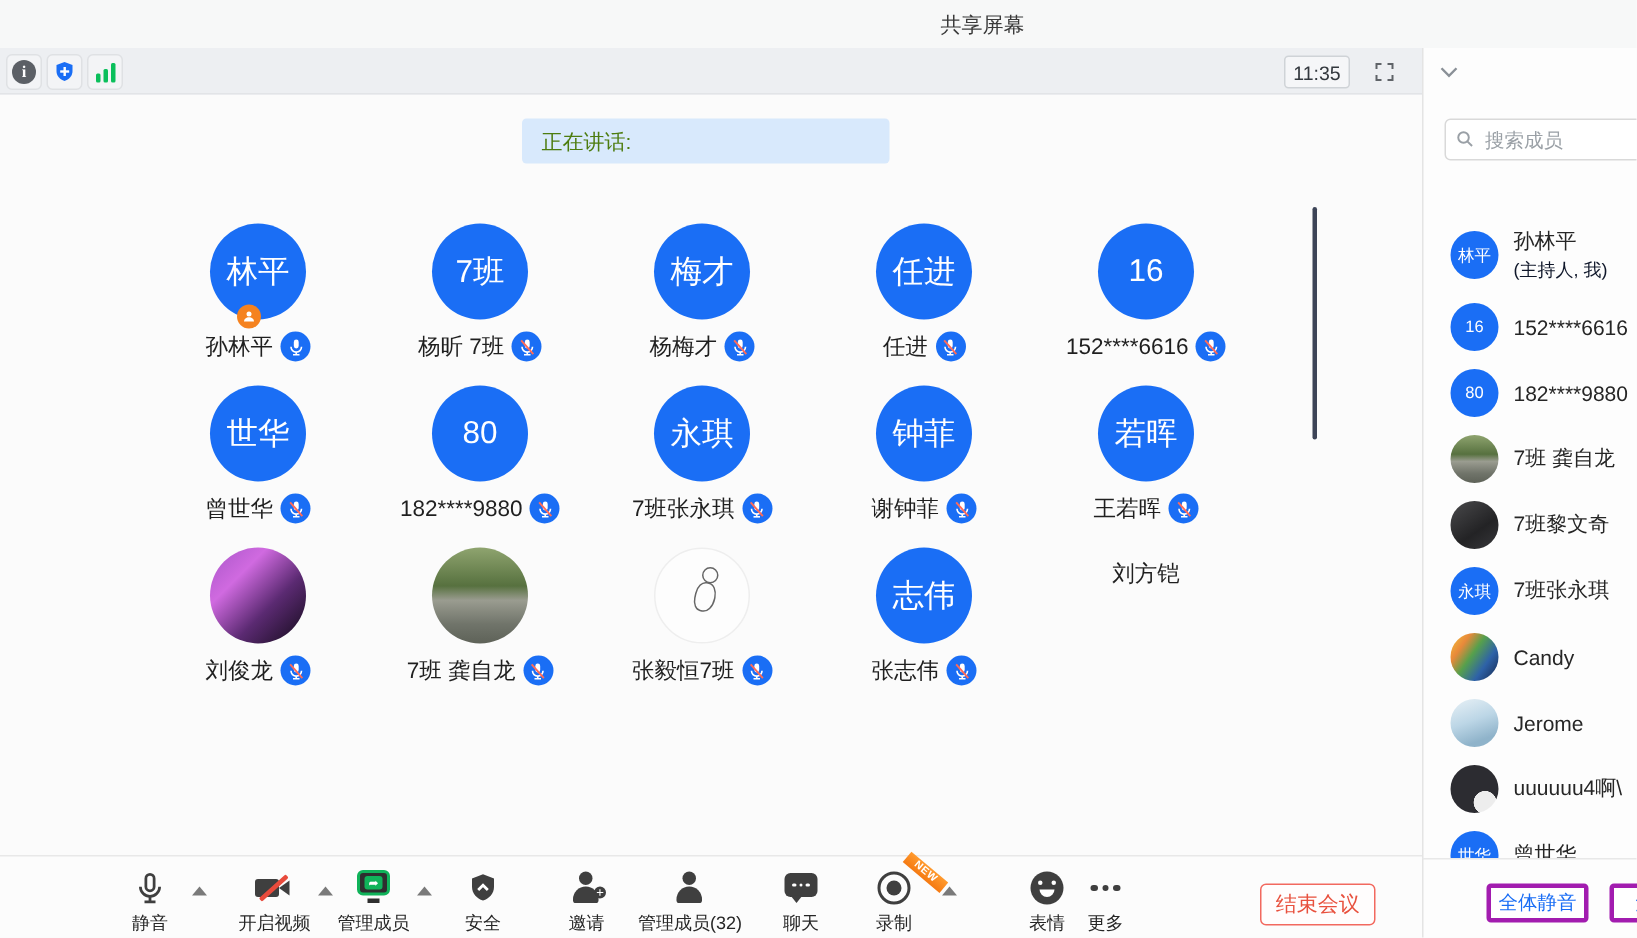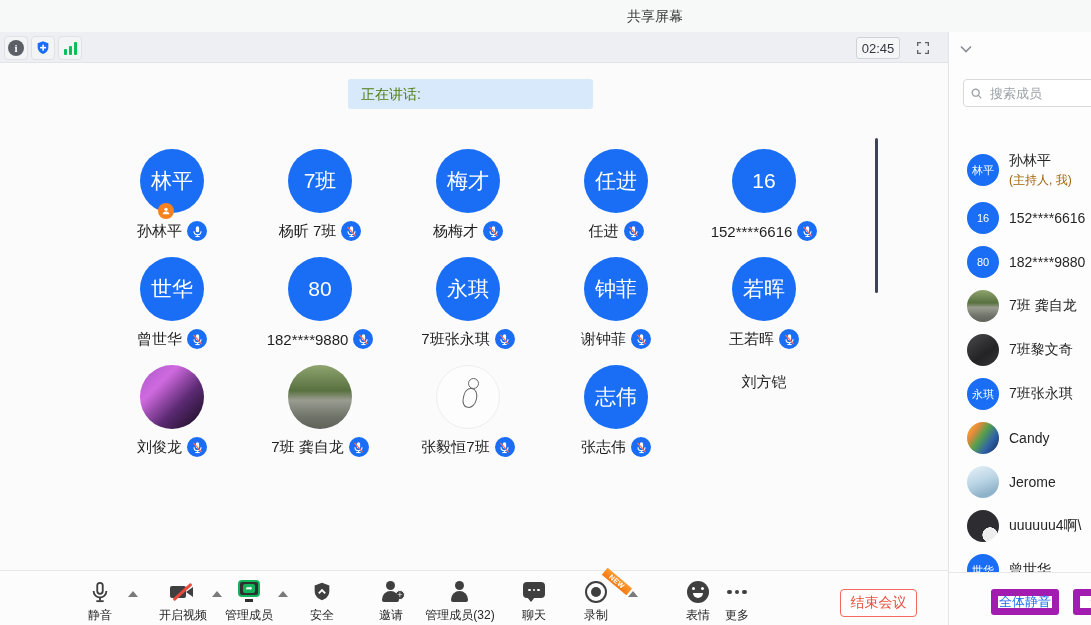--- a/index.html
+++ b/index.html
@@ -87,23 +87,23 @@
   
   .sidebar { position:absolute; left:948px; top:32px; width:143px; height:540px; background:#fdfdfd; border-left:1px solid #e4e4e4; overflow:hidden; }
   .sb-chevron { position:absolute; left:10px; top:8px; }
   .sb-search { position:absolute; left:14px; top:47px; width:150px; height:28px; border:1px solid #d9d9d9; border-radius:4px; background:#fff; padding-left:26px; font-size:13px; color:#333; outline:none; }
   .sb-search::placeholder { color:#9aa0a6; }
   .sb-search-icon { position:absolute; left:21px; top:54px; pointer-events:none; }
   .member { position:absolute; left:0; width:143px; height:44px; display:flex; align-items:center; padding-left:18px; gap:10px; }
   .m-avatar { width:32px; height:32px; border-radius:50%; flex:none; display:flex; align-items:center; justify-content:center; overflow:hidden; }
   .m-avatar.blue { background:#1a6ef5; color:#fff; font-size:11px; }
   .m-name { font-size:14px; color:#262626; white-space:nowrap; }
-  .m-role { font-size:12px; color:#a16207; margin-top:2px; white-space:nowrap; }
+  .m-role { font-size:12px; color:#0f172a; margin-top:2px; white-space:nowrap; }
   .sb-footer { position:absolute; left:948px; top:572px; width:143px; height:53px; background:#fdfdfd; border-left:1px solid #e4e4e4; border-top:1px solid #e8e8e8; }
-  .sb-btn { position:absolute; top:16px; height:26px; border:7px solid #a21caf; border-radius:3px; background:#fff; color:#1a6ef5; font-size:13px; display:flex; align-items:center; justify-content:center; }
+  .sb-btn { position:absolute; top:16px; height:26px; border:3px solid #a21caf; border-radius:3px; background:#fff; color:#1a6ef5; font-size:13px; display:flex; align-items:center; justify-content:center; }
 </style>
 </head>
 <body>
 
 <div class="titlebar">
   <div class="title">共享屏幕</div>
 </div>
 
 <div class="topbar">
   <div class="tb-box" style="left:4px">
@@ -116,21 +116,21 @@
         <rect x="7.7" y="10.3" width="9" height="2.4" fill="#fff"></rect>
       </svg>
   </div>
   <div class="tb-box" style="left:58px">
     <span class="bars">
         <i style="height:6px"></i>
         <i style="height:9px"></i>
         <i style="height:13px"></i>
       </span>
   </div>
-  <div class="timerbox">02:45</div>
+  <div class="timerbox">11:35</div>
   <div class="fsbtn">
     <svg width="16" height="16" viewBox="0 0 24 24" fill="none" stroke="#5f6368" stroke-width="2">
         <path d="M4 9V4h5M15 4h5v5M20 15v5h-5M9 20H4v-5"></path>
       </svg>
   </div>
 </div>
 
 <div class="banner">正在讲话:</div>
 
 <div class="tile" style="left:98px;top:149px">

